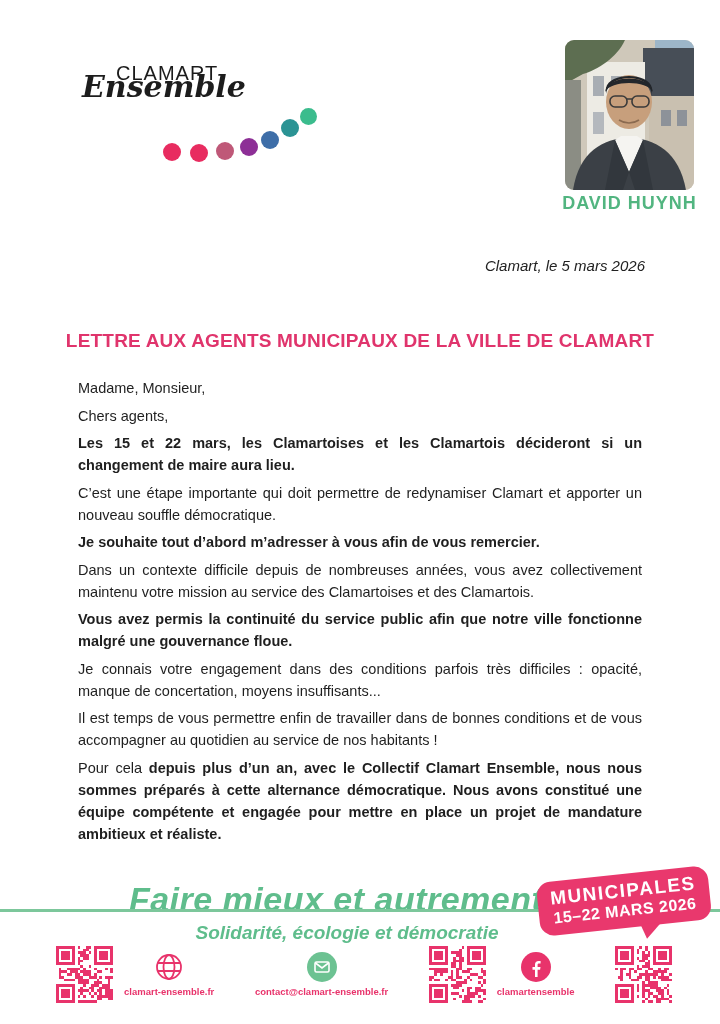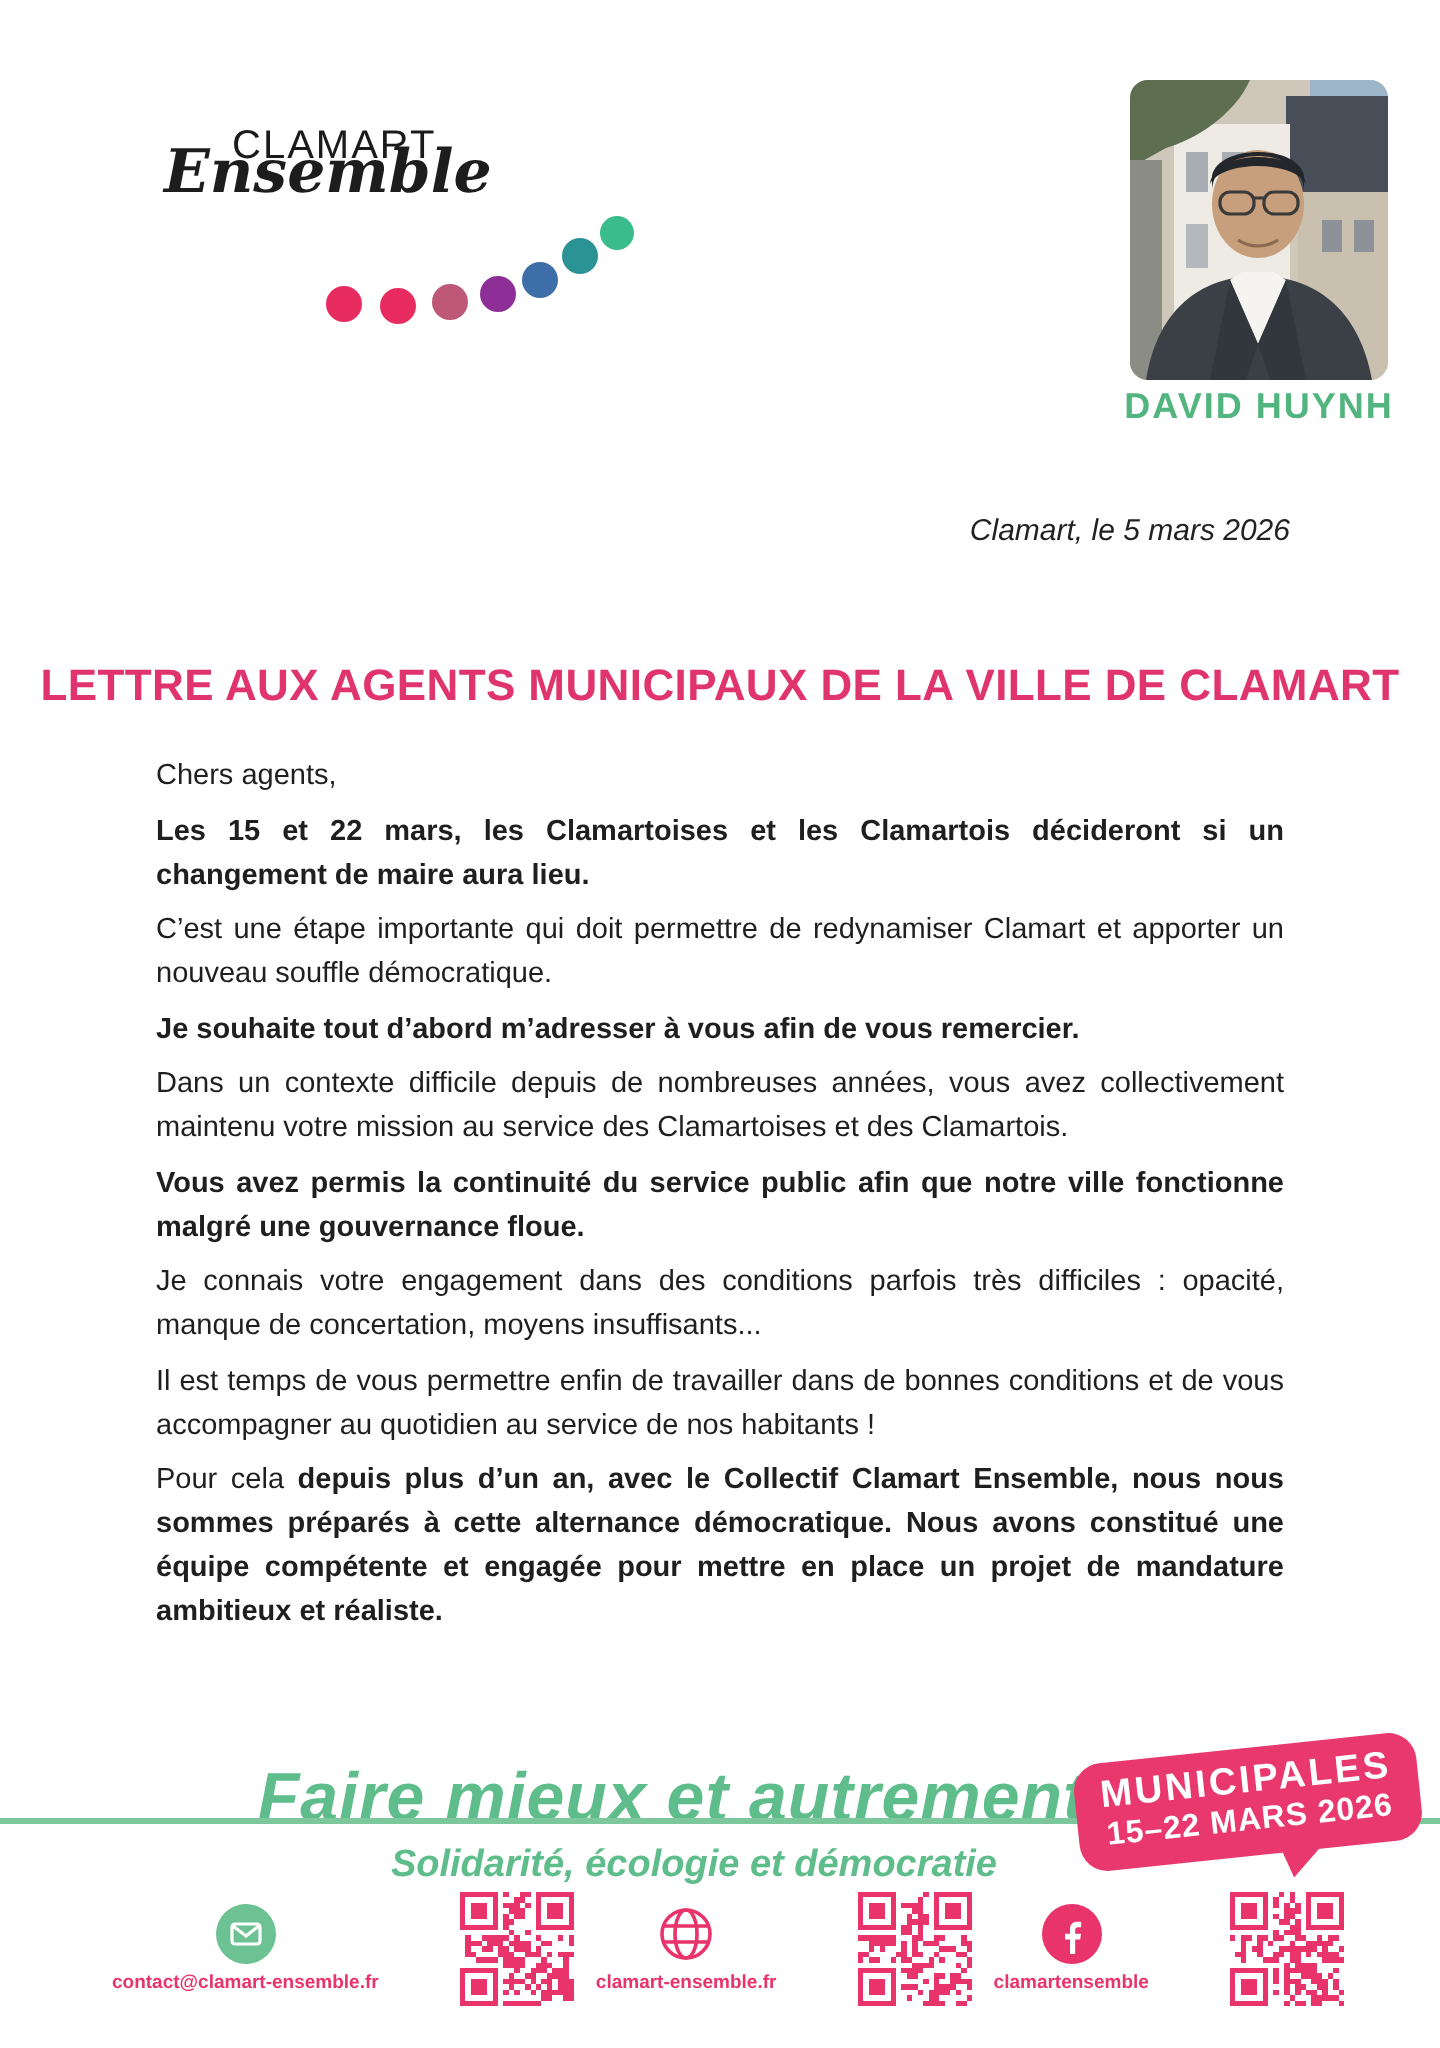--- a/index.html
+++ b/index.html
@@ -23,21 +23,21 @@
   .dot:nth-child(7){left:300px;top:108px;width:17px;height:17px;}
   
   .photo{position:absolute;left:565px;top:40px;width:129px;height:150px;
     border-radius:9px;overflow:hidden;}
   .photo svg{display:block;}
   .candidate-name{position:absolute;left:558px;top:193px;width:143px;text-align:center;
     font-size:18px;font-weight:800;letter-spacing:1px;color:#52b580;}
   
   .dateline{position:absolute;right:75px;top:257px;font-size:15px;font-style:italic;color:#222;}
   .title{position:absolute;left:0;top:330px;width:100%;text-align:center;margin:0;
-    font-size:22px;font-weight:700;color:#e0346c;letter-spacing:.2px;}
+    font-size:19px;font-weight:700;color:#e0346c;letter-spacing:.2px;}
   .body{position:absolute;left:78px;right:78px;top:377px;text-align:justify;
     font-size:14.5px;line-height:22px;}
   .body p{margin:0 0 5.5px 0;}
   .body .b{font-weight:700;}
   
   .slogan{position:absolute;left:0;top:840px;width:694px;text-align:center;
     font-style:italic;font-weight:700;color:#5fbd8c;}
   .slogan-main{font-size:34px;letter-spacing:.5px;margin-top:40px;}
   .slogan-sub{font-size:19px;margin-top:3px;}
   .rule{position:absolute;left:0;top:909px;width:720px;height:3px;background:#7cc79b;}
@@ -103,20 +103,21 @@
       <line x1="62" y1="59" x2="67" y2="59" stroke="#3a3a3a" stroke-width="1.4"></line>
       <path d="M54 80 C60 84 68 84 74 80" fill="none" stroke="#8a6a50" stroke-width="1.6"></path>
     </svg>
   </div>
   <div class="candidate-name">DAVID HUYNH</div>
 
   <div class="dateline">Clamart, le 5 mars 2026</div>
   <h1 class="title">LETTRE AUX AGENTS MUNICIPAUX DE LA VILLE DE CLAMART</h1>
 
   <main class="body" id="letter-body">
+      <p><span>Madame, Monsieur,</span></p>
       <p><span>Chers agents,</span></p>
       <p><span class="b">Les 15 et 22 mars, les Clamartoises et les Clamartois décideront si un changement de maire aura lieu.</span></p>
       <p><span>C’est une étape importante qui doit permettre de redynamiser Clamart et apporter un nouveau souffle démocratique.</span></p>
       <p><span class="b">Je souhaite tout d’abord m’adresser à vous afin de vous remercier.</span></p>
       <p><span>Dans un contexte difficile depuis de nombreuses années, vous avez collectivement maintenu votre mission au service des Clamartoises et des Clamartois.</span></p>
       <p><span class="b">Vous avez permis la continuité du service public afin que notre ville fonctionne malgré une gouvernance floue.</span></p>
       <p><span>Je connais votre engagement dans des conditions parfois très difficiles : opacité, manque de concertation, moyens insuffisants...</span></p>
       <p><span>Il est temps de vous permettre enfin de travailler dans de bonnes conditions et de vous accompagner au quotidien au service de nos habitants !</span></p>
       <p><span>Pour cela </span><span class="b">depuis plus d’un an, avec le Collectif Clamart Ensemble, nous nous sommes préparés à cette alternance démocratique. Nous avons constitué une équipe compétente et engagée pour mettre en place un projet de mandature ambitieux et réaliste.</span></p>
     </main>
@@ -126,33 +127,20 @@
     <div class="slogan-sub">Solidarité, écologie et démocratie</div>
   </div>
   <div class="rule"></div>
 
   <div class="badge">
     <div class="badge-l1">MUNICIPALES</div>
     <div class="badge-l2">15–22 MARS 2026</div>
   </div>
 
   <div class="footer">
-
-    <div class="fgroup">
-      <div class="icol">
-        <span>
-          <svg width="30" height="30" viewBox="0 0 30 30">
-              <circle cx="15" cy="15" r="15" fill="#6cc292"></circle>
-              <rect x="8" y="10" width="14" height="10" rx="1.5" fill="none" stroke="#fff" stroke-width="1.6"></rect>
-              <path d="M8.5 11l6.5 5 6.5-5" fill="none" stroke="#fff" stroke-width="1.6"></path>
-            </svg>
-        </span>
-        <span class="flabel">contact@clamart-ensemble.fr</span>
-      </div>
-    </div>
 
     <div class="fgroup">
       <div class="qr"><svg viewBox="0 0 21 21" width="100%" height="100%" fill="#e8336b" shape-rendering="crispEdges">
             <rect x="8" y="0" width="1" height="1"></rect>
             <rect x="11" y="0" width="1" height="1"></rect>
             <rect x="12" y="0" width="1" height="1"></rect>
             <rect x="10" y="1" width="1" height="1"></rect>
             <rect x="11" y="1" width="1" height="1"></rect>
             <rect x="8" y="2" width="1" height="1"></rect>
             <rect x="9" y="2" width="1" height="1"></rect>
@@ -295,20 +283,33 @@
               <circle cx="15" cy="15" r="12"></circle>
               <ellipse cx="15" cy="15" rx="5.5" ry="12"></ellipse>
               <path d="M3.6 11h22.8M3.6 19h22.8"></path>
             </svg>
         </span>
         <span class="flabel">clamart-ensemble.fr</span>
       </div>
     </div>
 
     <div class="fgroup">
+      <div class="icol">
+        <span>
+          <svg width="30" height="30" viewBox="0 0 30 30">
+              <circle cx="15" cy="15" r="15" fill="#6cc292"></circle>
+              <rect x="8" y="10" width="14" height="10" rx="1.5" fill="none" stroke="#fff" stroke-width="1.6"></rect>
+              <path d="M8.5 11l6.5 5 6.5-5" fill="none" stroke="#fff" stroke-width="1.6"></path>
+            </svg>
+        </span>
+        <span class="flabel">contact@clamart-ensemble.fr</span>
+      </div>
+    </div>
+
+    <div class="fgroup">
       <div class="qr"><svg viewBox="0 0 21 21" width="100%" height="100%" fill="#e8336b" shape-rendering="crispEdges">
             <rect x="12" y="0" width="1" height="1"></rect>
             <rect x="11" y="1" width="1" height="1"></rect>
             <rect x="8" y="2" width="1" height="1"></rect>
             <rect x="9" y="2" width="1" height="1"></rect>
             <rect x="10" y="2" width="1" height="1"></rect>
             <rect x="11" y="2" width="1" height="1"></rect>
             <rect x="10" y="3" width="1" height="1"></rect>
             <rect x="11" y="3" width="1" height="1"></rect>
             <rect x="9" y="4" width="1" height="1"></rect>

